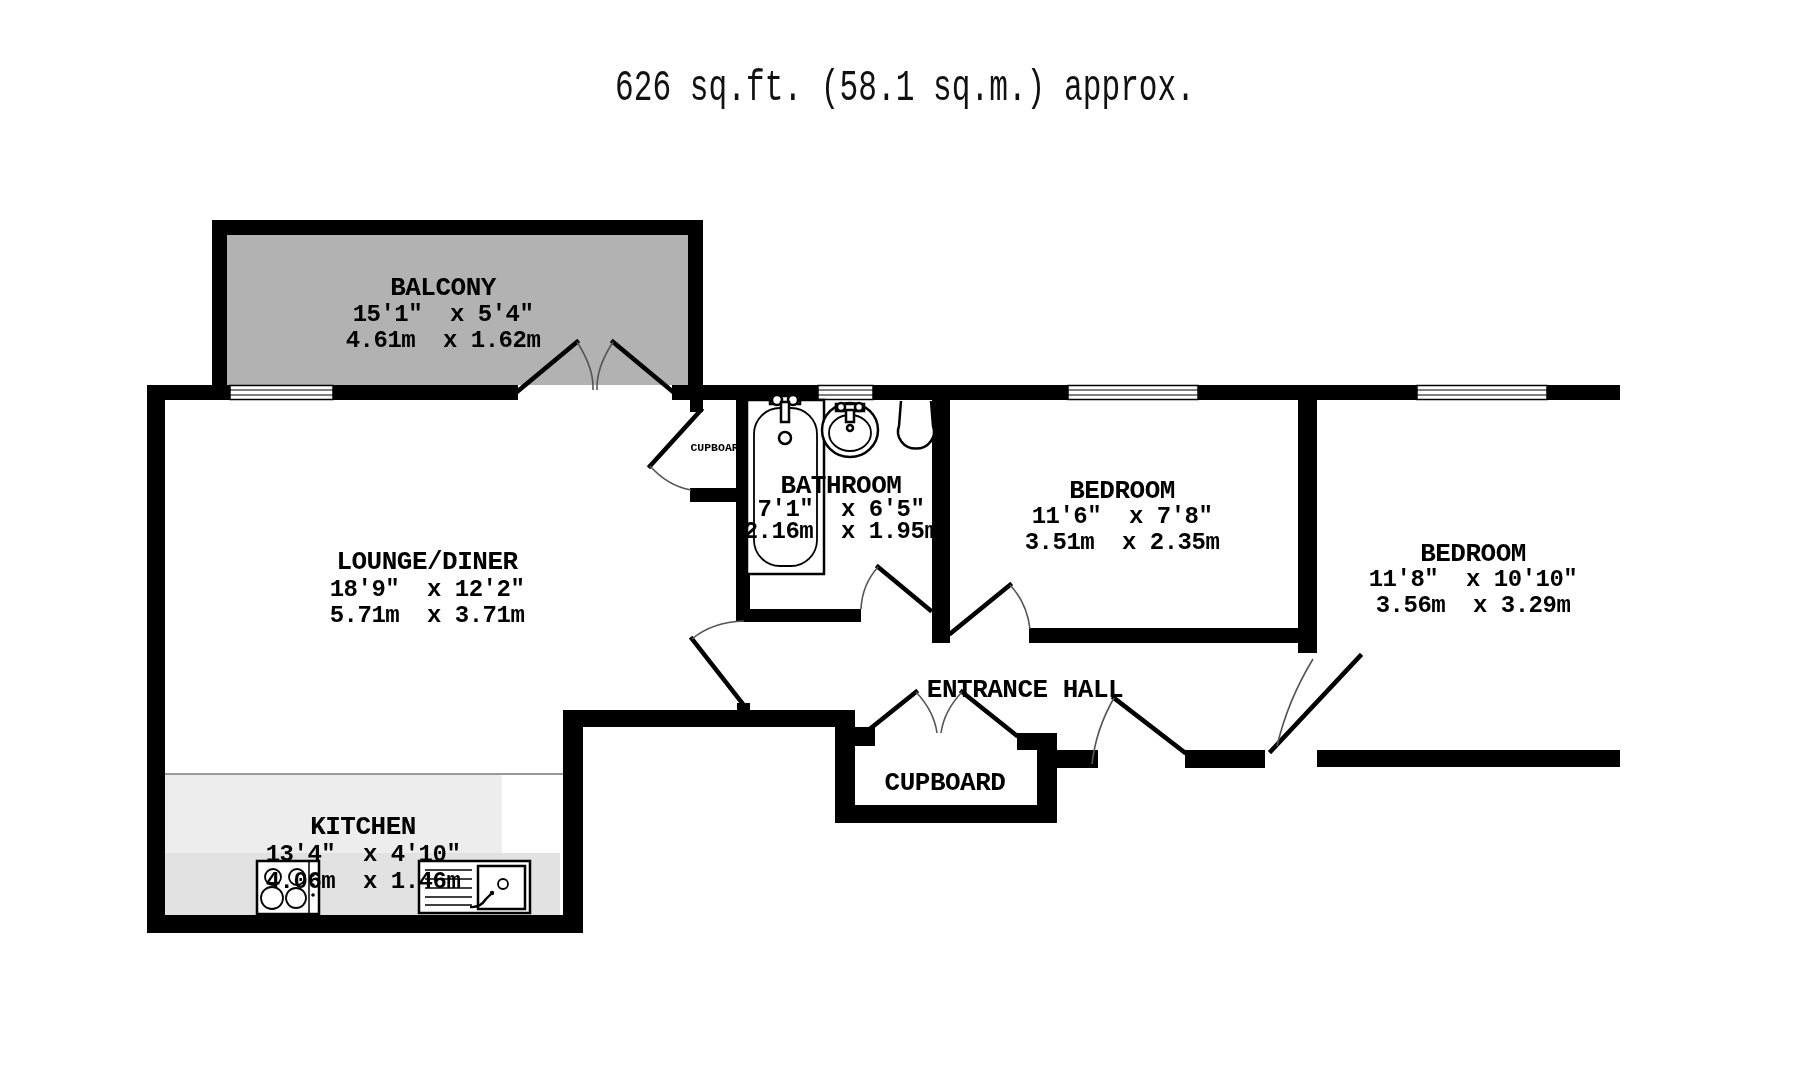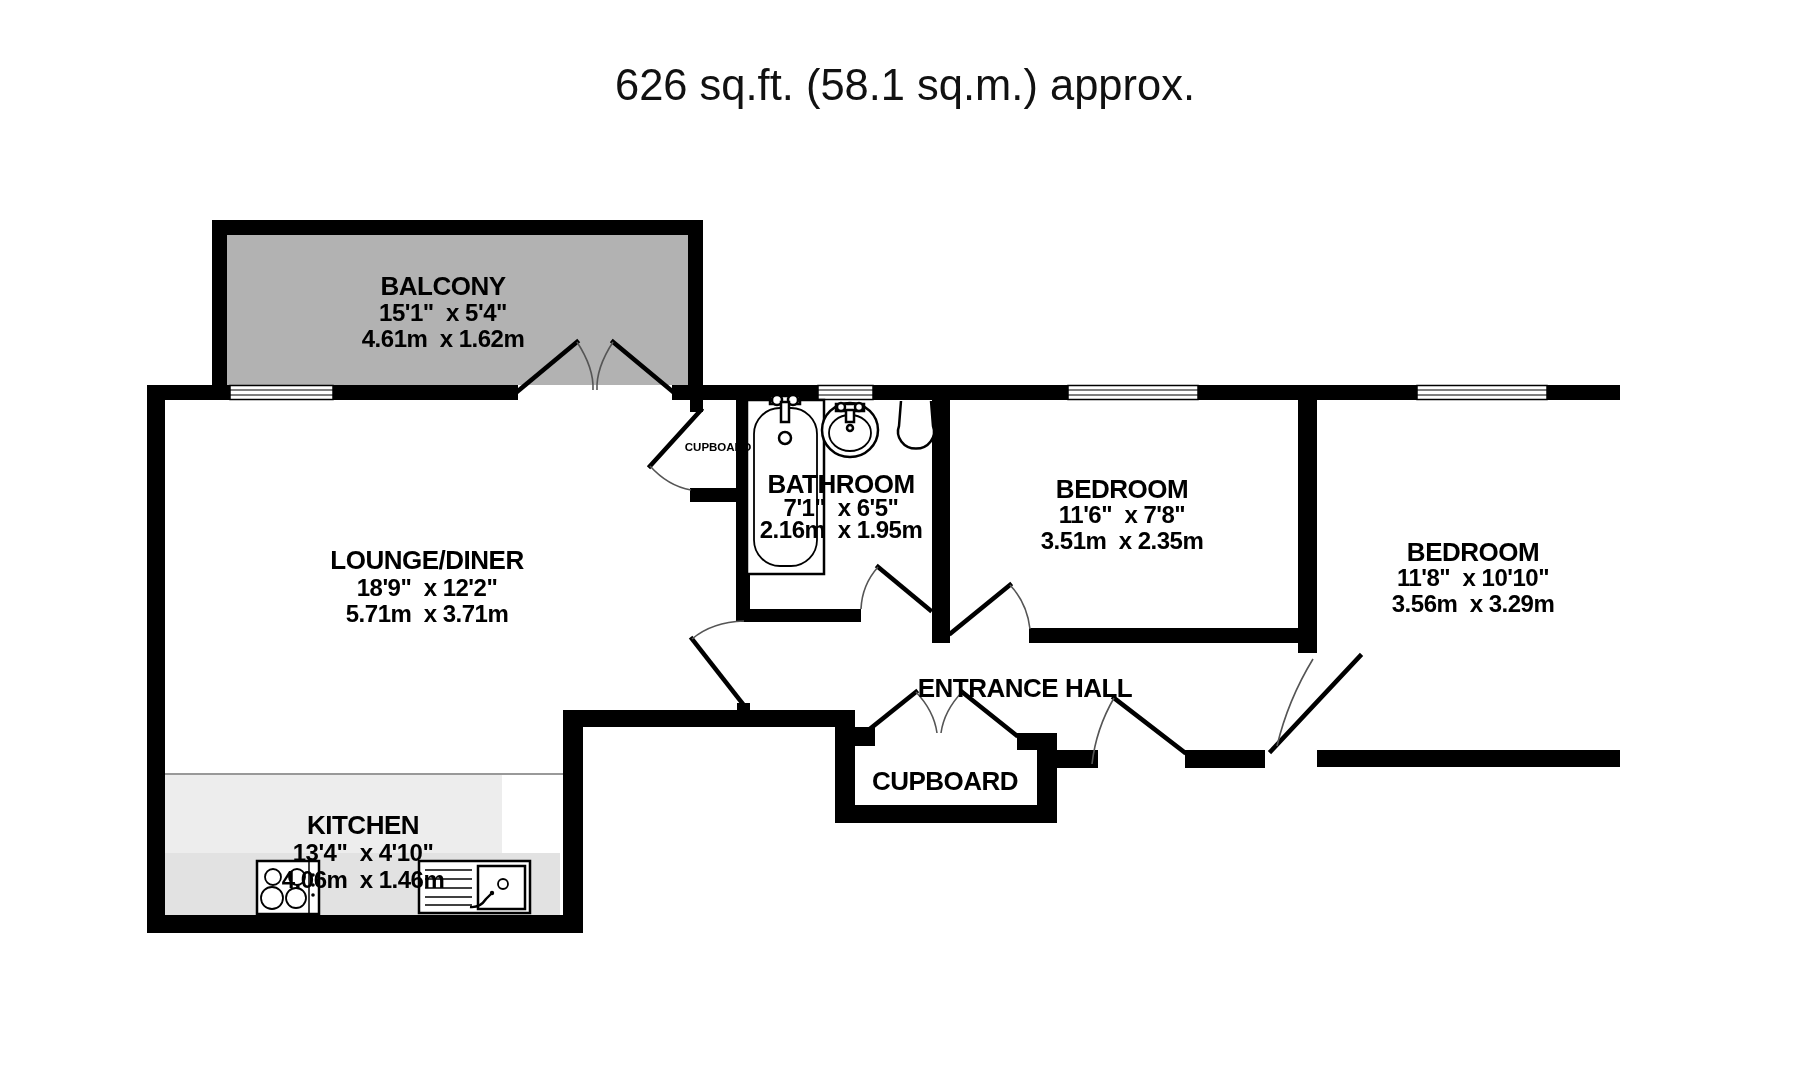--- a/index.html
+++ b/index.html
@@ -1,17 +1,17 @@
 <!DOCTYPE html>
 <html style="--wall: #000000; --balcony_fill: #b2b2b2; --kitchen_zone: #ededed; --kitchen_counter: #e2e2e2; --thin_line: #999999; --arc: #555555;"><head>
 <meta charset="utf-8">
 <style>
   html,body{margin:0;padding:0;background:#ffffff;}
   .stage{position:relative;width:1620px;height:1080px;background:#fff;overflow:hidden;
-         font-family:Liberation Sans, sans-serif;}
+         font-family:Liberation Mono, monospace;}
   svg{display:block;}
   svg text{white-space:pre;fill:#000;}
   .wall{fill:var(--wall,#000);}
   .balcony-fill{fill:var(--balcony_fill,#b2b2b2);}
   .kzone{fill:var(--kitchen_zone,#ededed);}
   .kcounter{fill:var(--kitchen_counter,#e2e2e2);}
   .kline{stroke:var(--thin_line,#999);stroke-width:2;}
   .win{fill:#fff;stroke:#000;stroke-width:1.5;}
   .winline{stroke:#000;stroke-width:1;}
   .leaf{stroke:#000;stroke-width:4.5;fill:none;stroke-linecap:square;}

